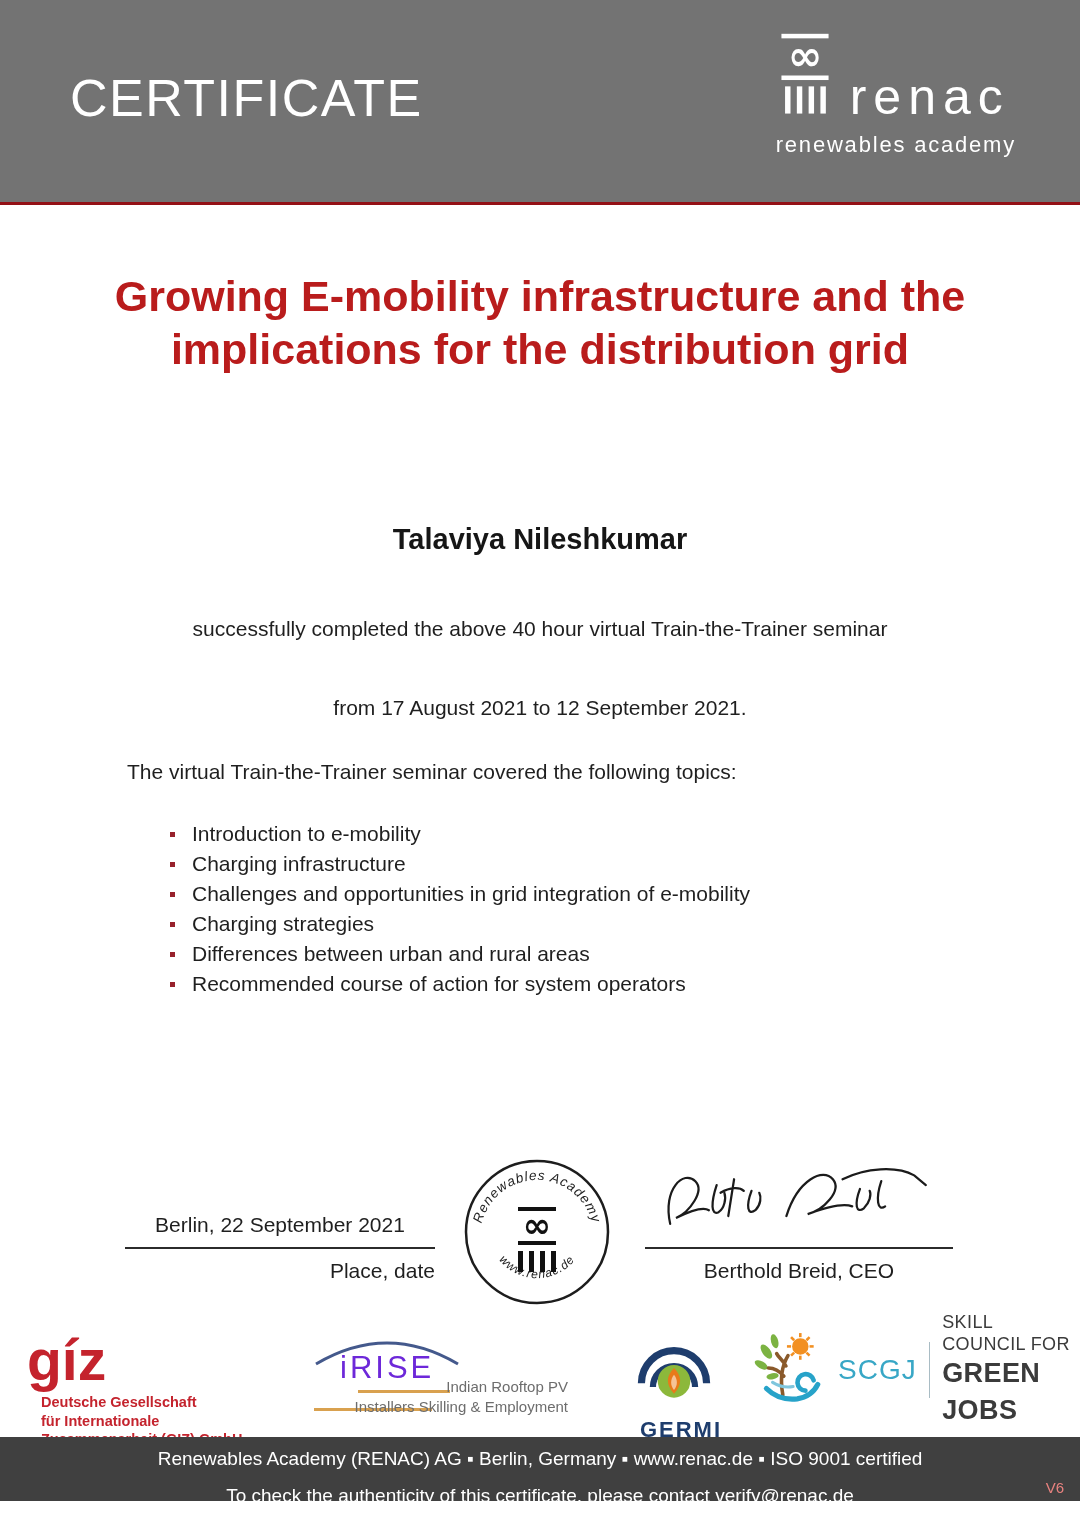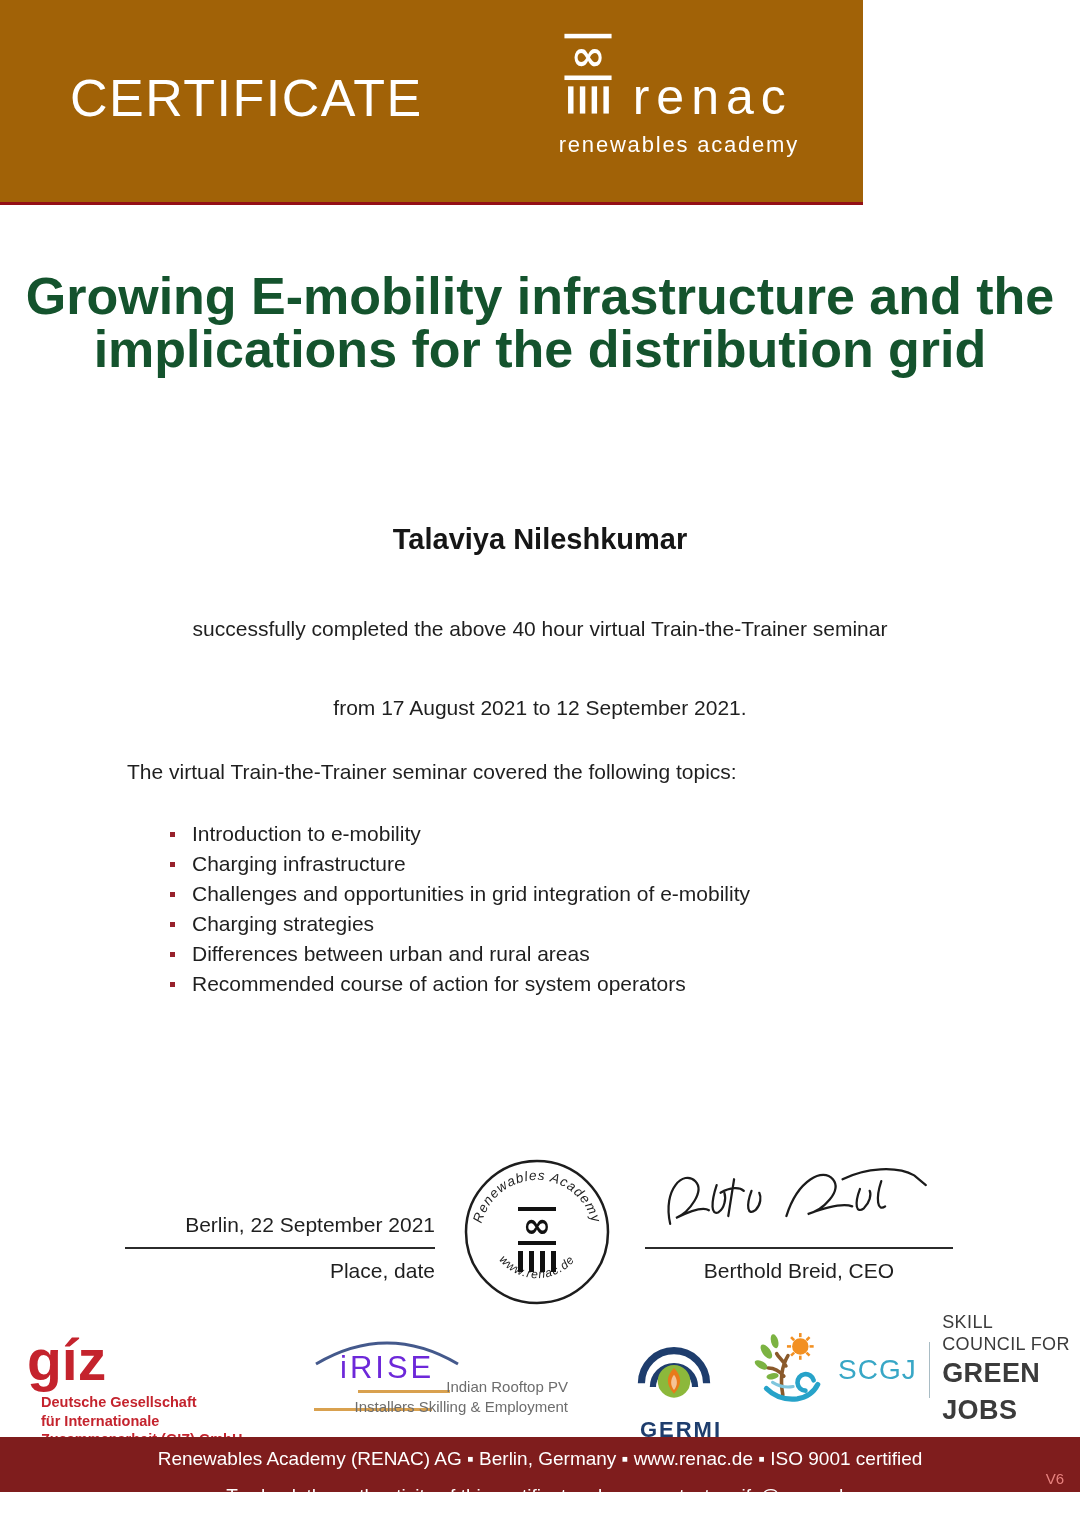--- a/index.html
+++ b/index.html
@@ -4,45 +4,45 @@
 <style>
   html,body{margin:0;padding:0;background:#e9e9e9;}
   .page{
     position:relative;width:1080px;height:1526px;margin:0 auto;
     background:#ffffff;overflow:hidden;
     font-family:"Liberation Sans",sans-serif;color:#1f1f1f;
   }
   .abs{position:absolute;}
 
   
-  #header{top:0;left:0;width:863px;height:202px;background:#a16207;border-bottom:3px solid #931016;}
+  #header{top:0;left:0;width:1080px;height:202px;background:#737373;border-bottom:3px solid #931016;}
   #cert-title{left:70px;top:68px;font-size:52px;letter-spacing:1.5px;color:#fff;}
   #brand{right:64px;top:32px;}
   .brand-row{display:flex;align-items:flex-end;gap:16px;}
   .brand-name{font-size:50px;color:#fff;letter-spacing:7px;line-height:0.95;padding-bottom:2px;}
   .brand-sub{margin-top:9px;text-align:center;color:#fff;font-size:22px;letter-spacing:1.8px;}
 
   
-  #course-title{top:270px;left:0;width:1080px;text-align:center;color:#14532d;font-weight:bold;font-size:52px;line-height:53px;}
+  #course-title{top:270px;left:0;width:1080px;text-align:center;color:#b91c1c;font-weight:bold;font-size:43px;line-height:53px;}
 
   
   #recipient{top:523px;left:0;width:1080px;text-align:center;font-size:29px;font-weight:bold;color:#161616;}
   .statement{left:0;width:1080px;text-align:center;font-size:21px;color:#1f1f1f;}
   #statement-1{top:617px;}
   #statement-2{top:696px;}
 
   
   #topics-heading{left:127px;top:760px;font-size:21px;}
   #topics-list{left:170px;top:806px;margin-top:13px;}
   .topic-row{display:flex;align-items:center;height:30px;font-size:21px;}
   .bullet{width:5px;height:5px;background:#97212b;margin-right:17px;flex:none;}
 
   
   .sig-line{border-top:2px solid #2b2b2b;height:0;}
-  #place-date-value{left:125px;top:1213px;width:310px;text-align:right;font-size:21px;}
+  #place-date-value{left:125px;top:1213px;width:310px;text-align:center;font-size:21px;}
   #line-left{left:125px;top:1247px;width:310px;}
   #place-date-label{left:125px;top:1259px;width:310px;text-align:right;font-size:21px;}
   #seal{left:462px;top:1157px;}
   #signature{left:648px;top:1156px;}
   #line-right{left:645px;top:1247px;width:308px;}
   #signer{left:645px;top:1259px;width:308px;text-align:center;font-size:21px;}
 
   
   #giz{left:27px;top:1336px;display:flex;flex-direction:column;}
   .giz-word{font-size:57px;line-height:0.85;color:#c4232d;font-weight:bold;}
@@ -59,21 +59,21 @@
   #germi{left:618px;top:1320px;width:104px;text-align:right;}
   .germi-word{font-size:22px;font-weight:bold;color:#1e3d6d;letter-spacing:2px;margin-top:1px;}
 
   #scgj{left:752px;top:1330px;display:flex;align-items:center;gap:12px;height:80px;}
   .scgj-word{font-size:28px;color:#38a7c6;letter-spacing:1px;}
   .scgj-div{width:2px;height:56px;background:#a9bcc4;}
   .scgj-l1{font-size:18px;color:#3b3b3b;letter-spacing:0.4px;line-height:22px;}
   .scgj-l2{font-size:27px;color:#3b3b3b;font-weight:bold;letter-spacing:0.4px;line-height:37px;}
 
   
-  #footer{top:1437px;left:0;width:1080px;height:55px;background:#7f1d1d;color:#fff;}
+  #footer{top:1437px;left:0;width:1080px;height:64px;background:#404040;color:#fff;}
   #footer .f1{margin-top:11px;text-align:center;font-size:19px;}
   #footer .f2{margin-top:15px;text-align:center;font-size:19px;}
   #version{position:absolute;right:16px;bottom:5px;color:#e8827f;font-size:15px;}
 </style>
 </head>
 <body>
 
 <div class="page">
 
   <div id="header" class="abs">

